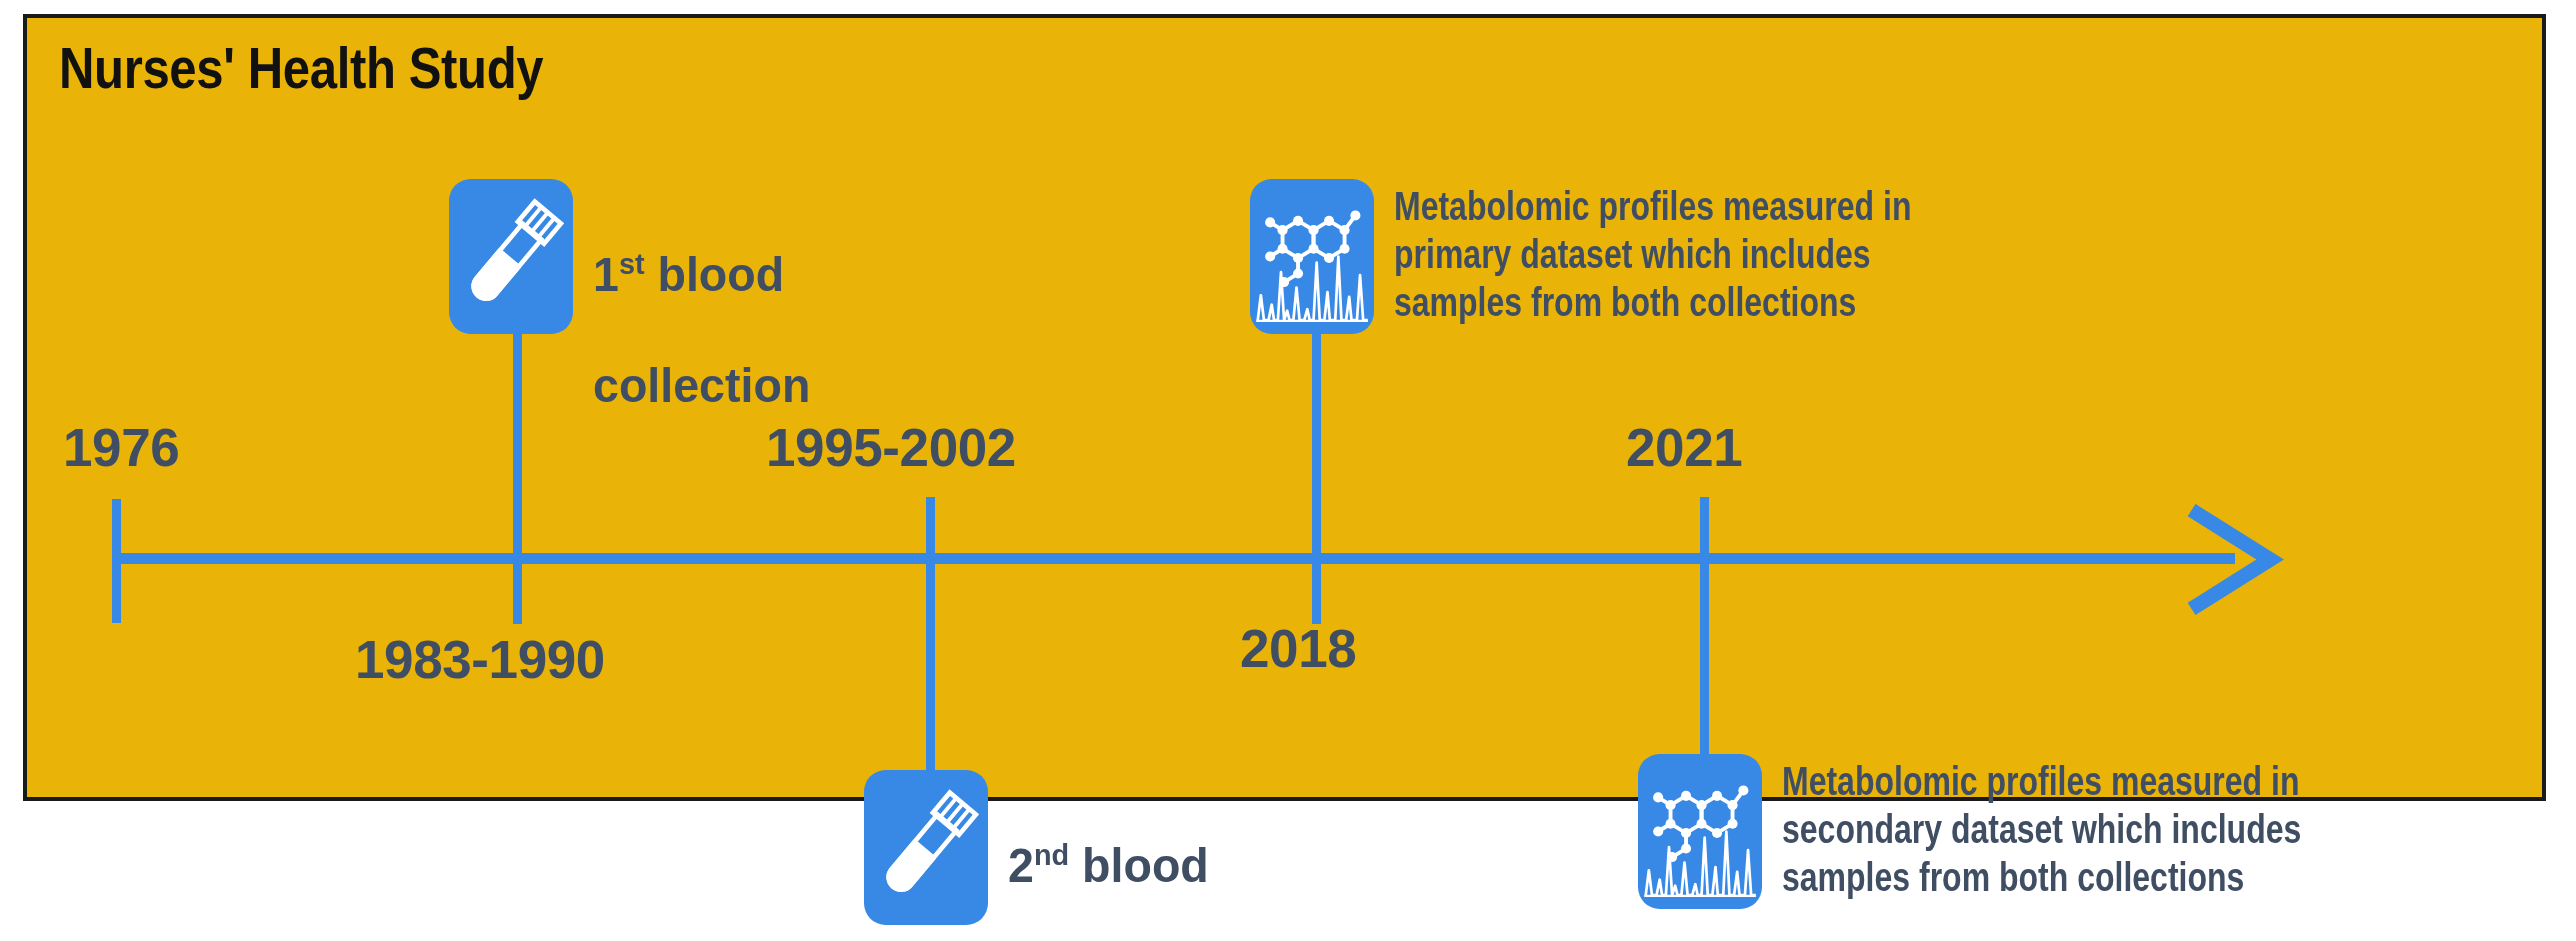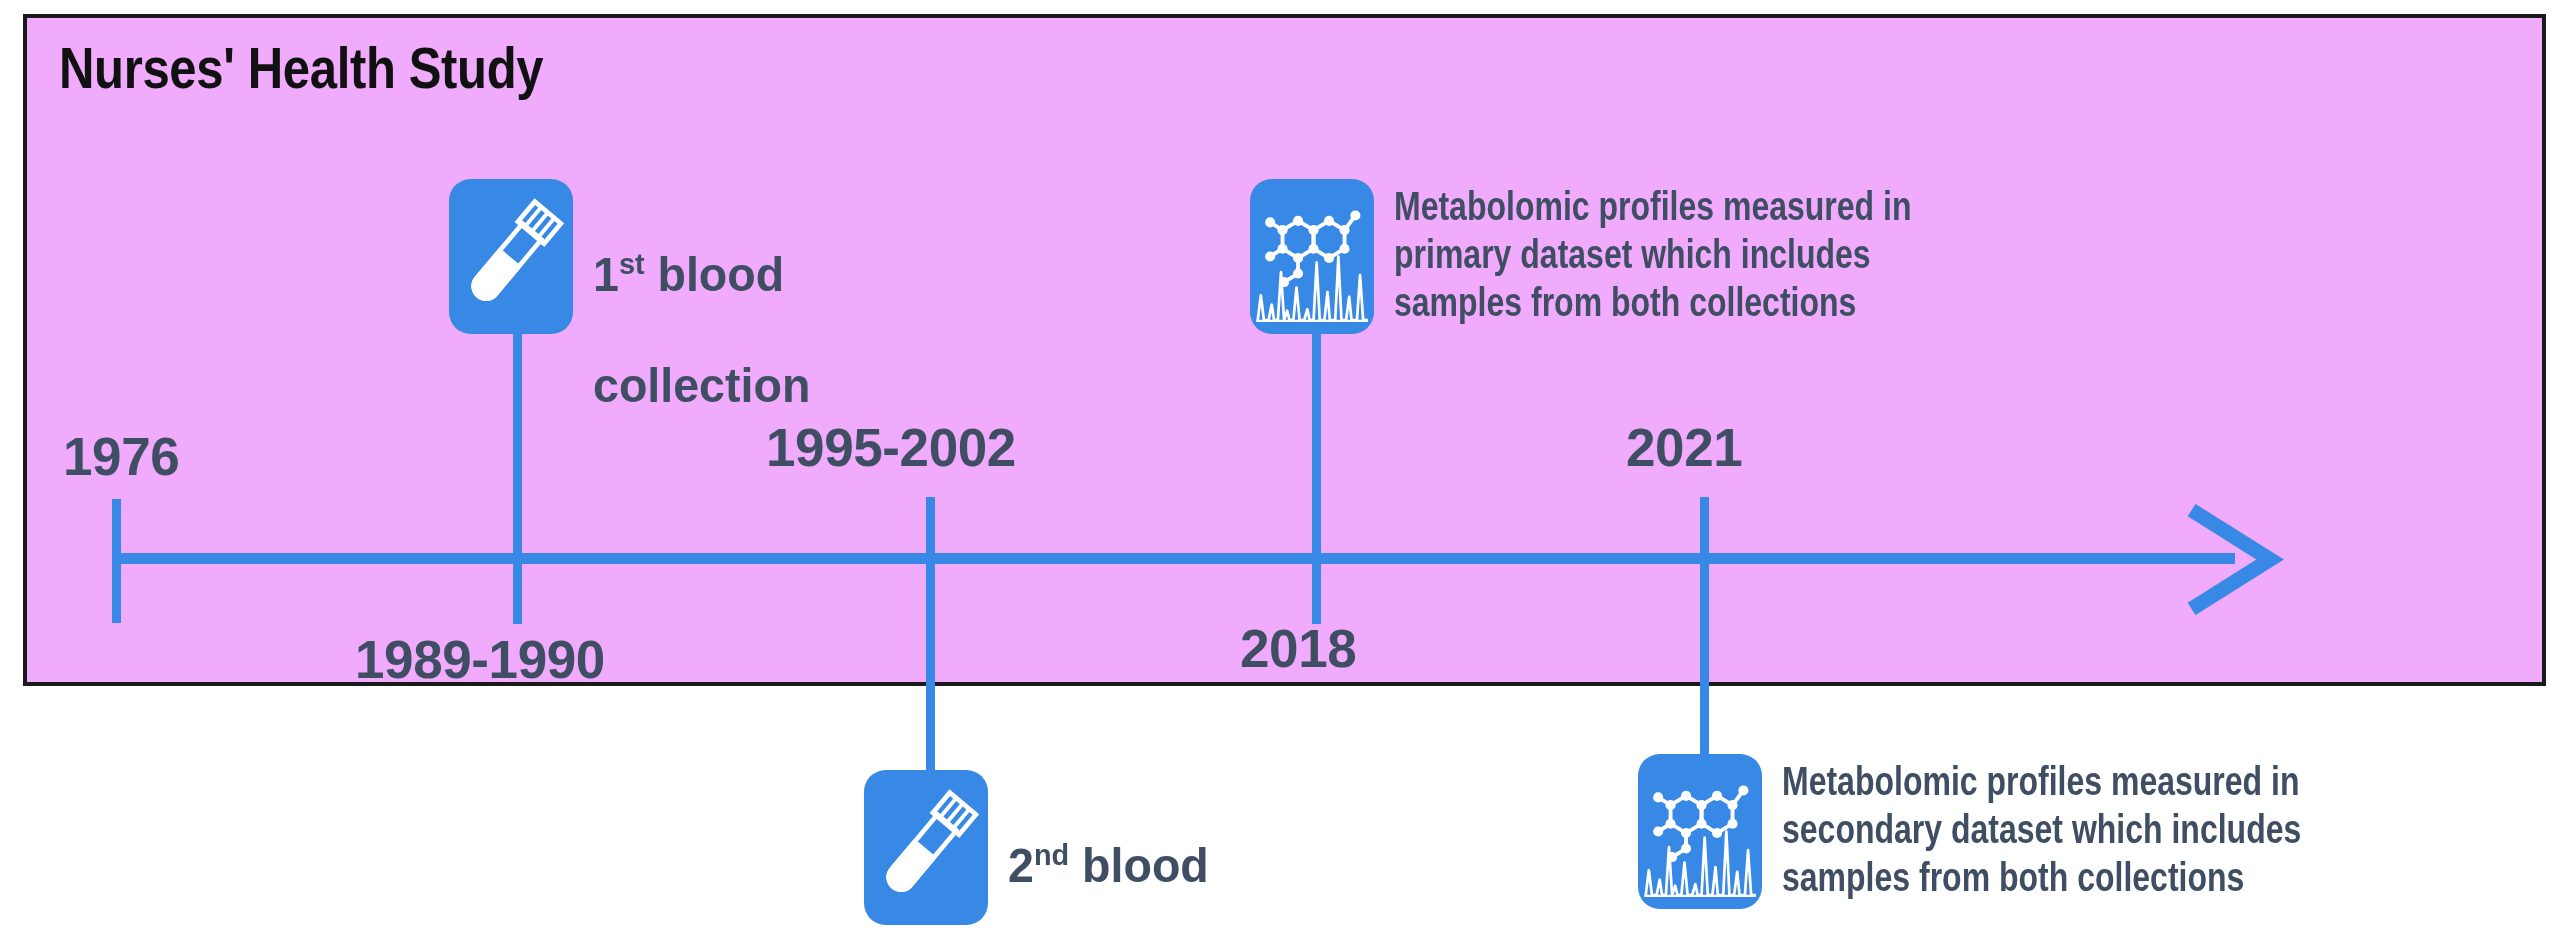--- a/index.html
+++ b/index.html
@@ -13,23 +13,23 @@
     font-family: "Liberation Sans", sans-serif;
     overflow: hidden;
   }
 
   
   #figure-frame {
     position: absolute;
     left: 23px;
     top: 14px;
     width: 2523px;
-    height: 672px;
+    height: 787px;
     border: 4.6px solid #1a1a1a;
-    background: #f0abfc;
+    background: #eab308;
     box-sizing: border-box;
   }
 
   
   #page-title {
     position: absolute;
     left: 32px;
     top: 17px;
     font-family: "Liberation Sans", sans-serif;
     font-weight: bold;
@@ -142,22 +142,22 @@
   <div class="tick" style="left:85px; top:481px; height:124px;"></div>
 
   <div class="tick" style="left:486px; top:316px; height:290px;"></div>
 
   <div class="tick" style="left:899px; top:479px; height:294px;"></div>
 
   <div class="tick" style="left:1285px; top:316px; height:290px;"></div>
 
   <div class="tick" style="left:1673px; top:479px; height:294px;"></div>
 
-  <div class="year-label" style="left:36px;   top:399px;margin-top:9px;">1976</div>
-  <div class="year-label" style="left:328px;  top:611px;">1989-1990</div>
+  <div class="year-label" style="left:36px;   top:399px;">1976</div>
+  <div class="year-label" style="left:328px;  top:611px;">1983-1990</div>
   <div class="year-label" style="left:739px;  top:399px;">1995-2002</div>
   <div class="year-label" style="left:1213px; top:600px;">2018</div>
   <div class="year-label" style="left:1599px; top:399px;">2021</div>
 
   <div class="event" style="left:422px; top:161px;">
     <div class="event-icon icon-blood">
       <svg width="124" height="155" viewBox="0 0 160 200">
         <g transform="rotate(40 80 100)">
 
           <path d="M64,58 L96,58 L96,150 a16,16 0 0 1 -32,0 Z" fill="none" stroke="#ffffff" stroke-width="6"></path>

